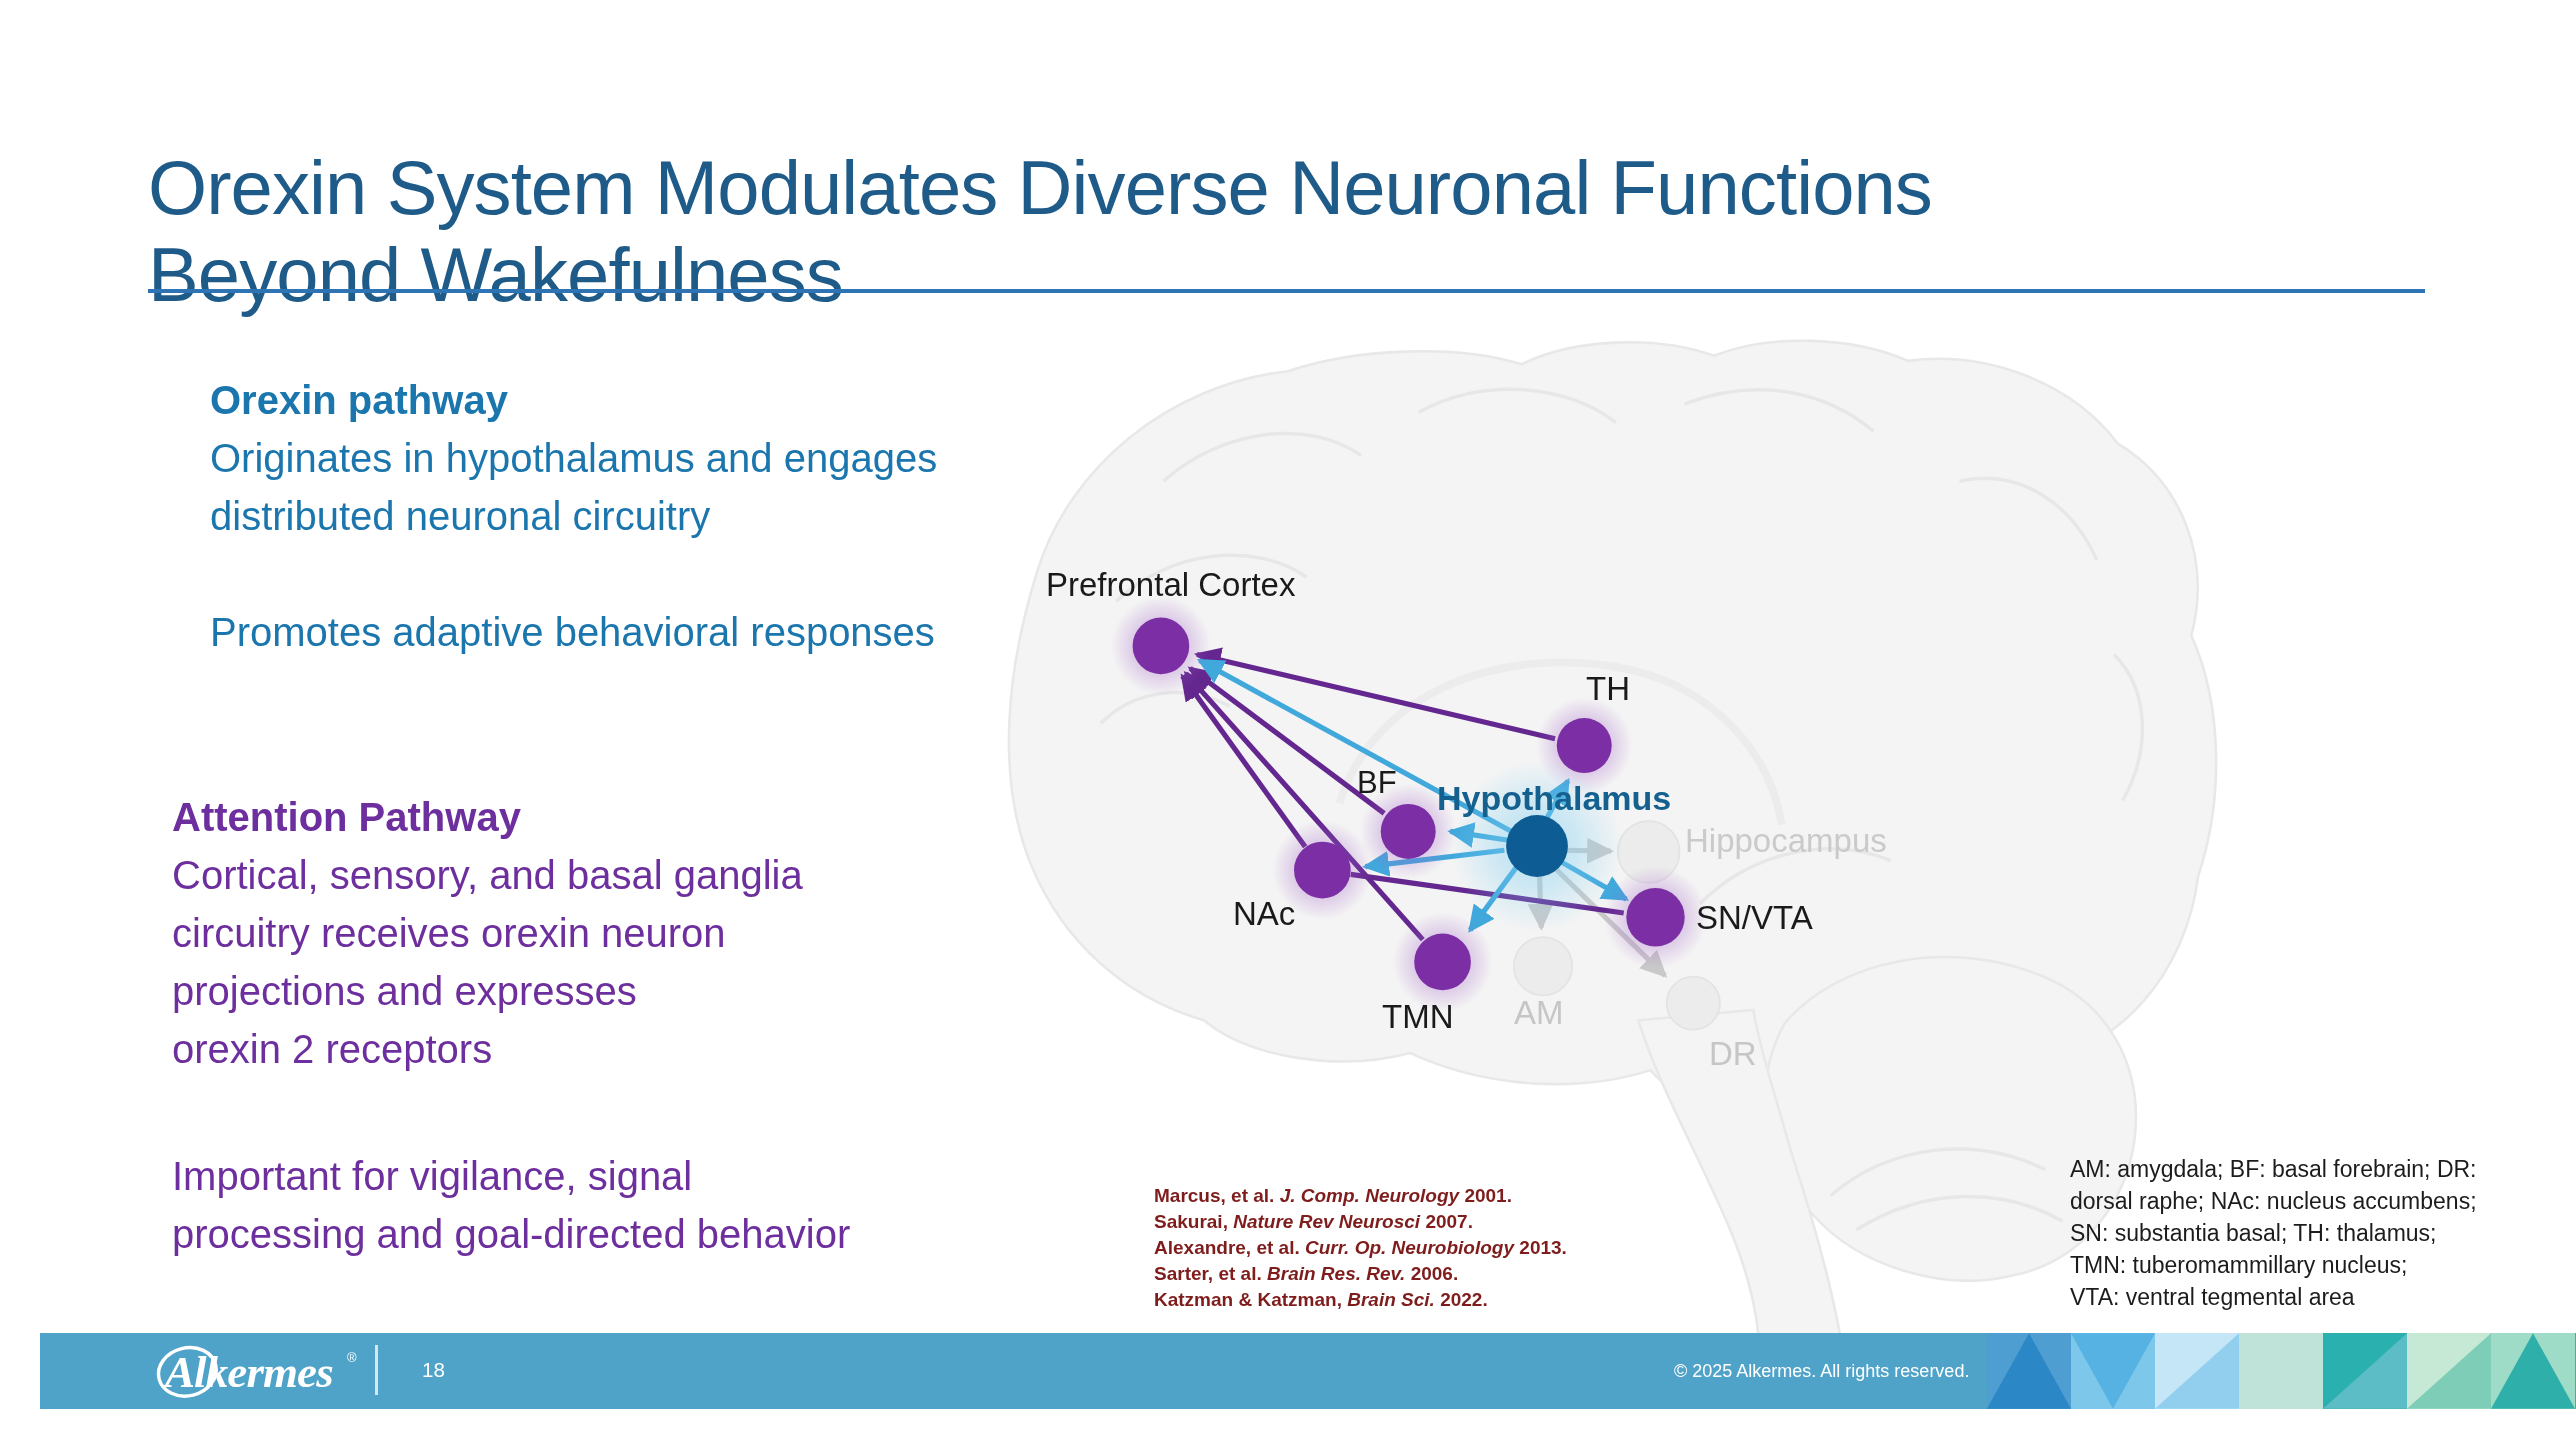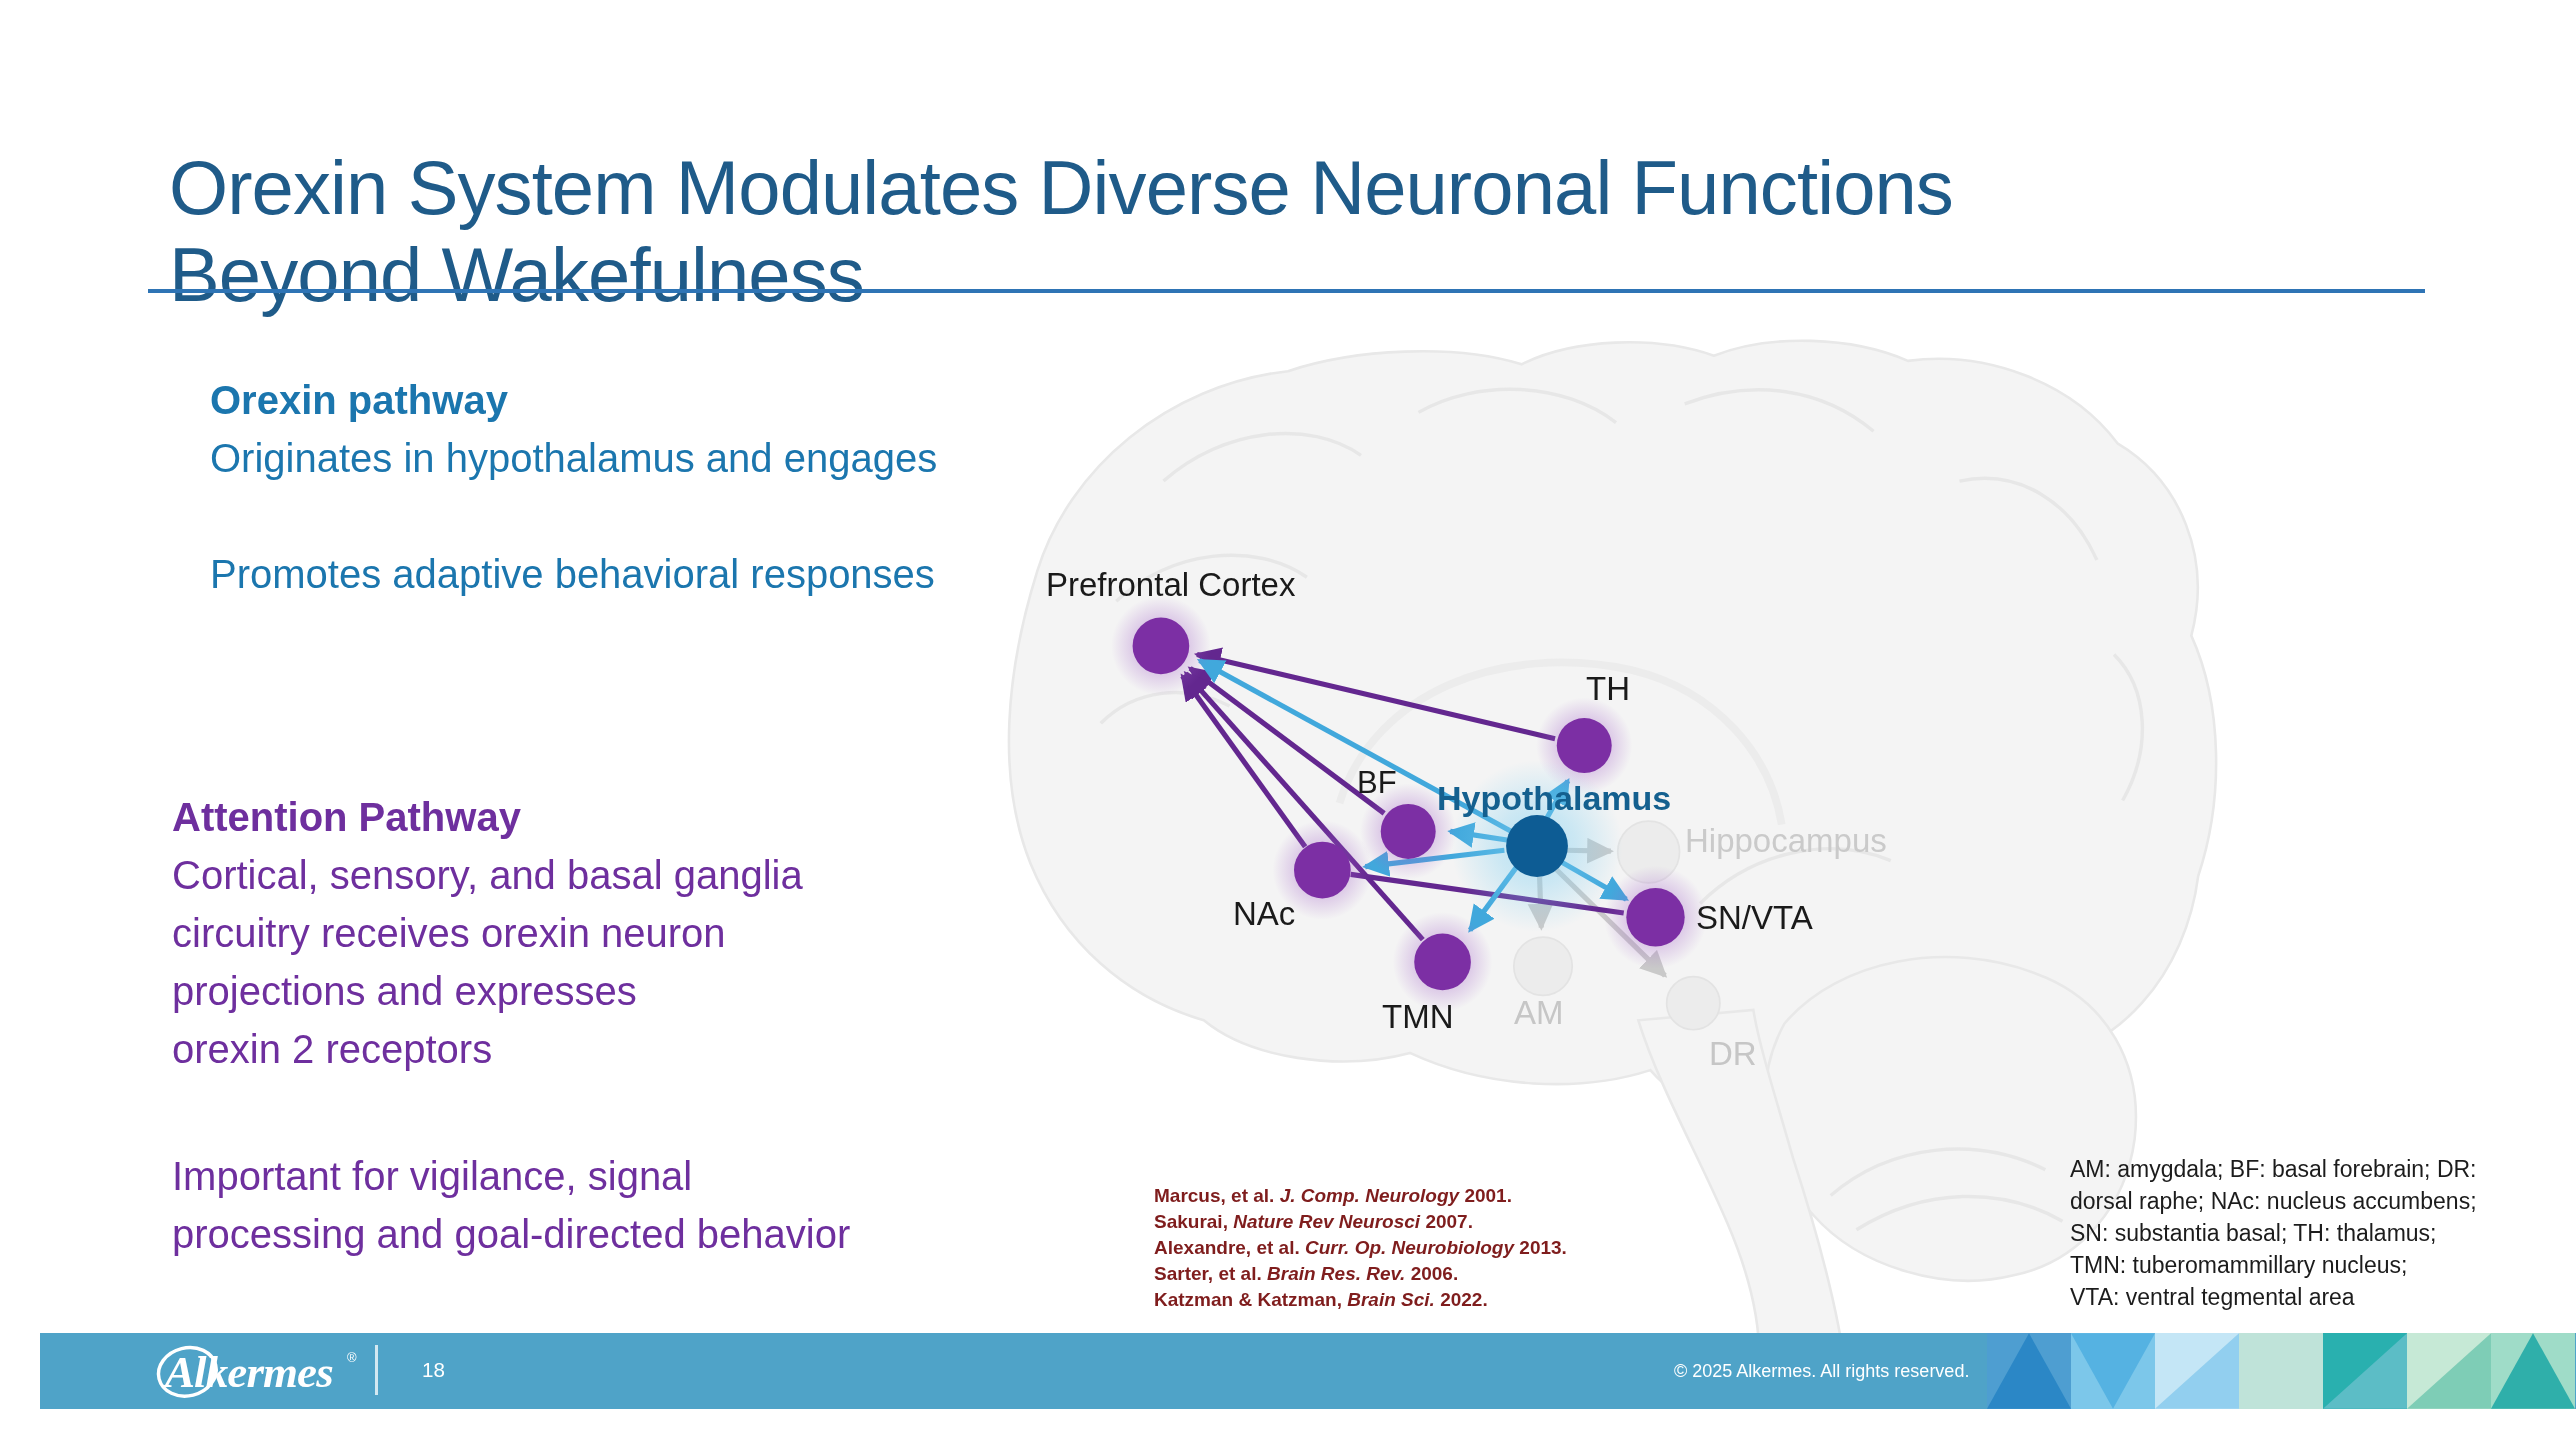--- a/index.html
+++ b/index.html
@@ -153,29 +153,30 @@
       <div class="dlabel" style="left: 1357px; top: 766px; font-size: 31px; color: rgb(26, 26, 26);">BF</div>
       <div class="dlabel" style="left: 1437px; top: 780px; font-size: 34px; color: rgb(20, 96, 143); font-weight: 700;">Hypothalamus</div>
       <div class="dlabel" style="left: 1233px; top: 896px; font-size: 33px; color: rgb(26, 26, 26);">NAc</div>
       <div class="dlabel" style="left: 1696px; top: 900px; font-size: 33px; color: rgb(26, 26, 26);">SN/VTA</div>
       <div class="dlabel" style="left: 1382px; top: 999px; font-size: 33px; color: rgb(26, 26, 26);">TMN</div>
       <div class="dlabel" style="left: 1685px; top: 803px; font-size: 33px; color: rgb(202, 202, 202); margin-top: 20px;">Hippocampus</div>
       <div class="dlabel" style="left: 1514px; top: 995px; font-size: 33px; color: rgb(198, 198, 198);">AM</div>
       <div class="dlabel" style="left: 1709px; top: 1036px; font-size: 33px; color: rgb(198, 198, 198);">DR</div>
     </div>
 
-  <h1 class="title" style="color: rgb(31, 91, 137); margin-left: 21px;">
+  <h1 class="title" style="color: rgb(31, 91, 137);">
     <span>Orexin System Modulates Diverse Neuronal Functions</span>
     <span>Beyond Wakefulness</span>
   </h1>
   <div class="title-rule" style="background: rgb(46, 116, 181);"></div>
 
   <div class="tblock" id="orexin-block" style="color: rgb(27, 118, 174); margin-left: 44px;">
     <div class="hd">Orexin pathway</div>
     <div>Originates in hypothalamus and engages</div>
+    <div>distributed neuronal circuitry</div>
     <div class="gap"></div>
     <div>Promotes adaptive behavioral responses</div>
   </div>
 
   <div class="tblock" id="attention-block" style="color: rgb(110, 47, 158);">
     <div class="hd">Attention Pathway</div>
     <div>Cortical, sensory, and basal ganglia</div>
     <div>circuitry receives orexin neuron</div>
     <div>projections and expresses</div>
     <div>orexin 2 receptors</div>

